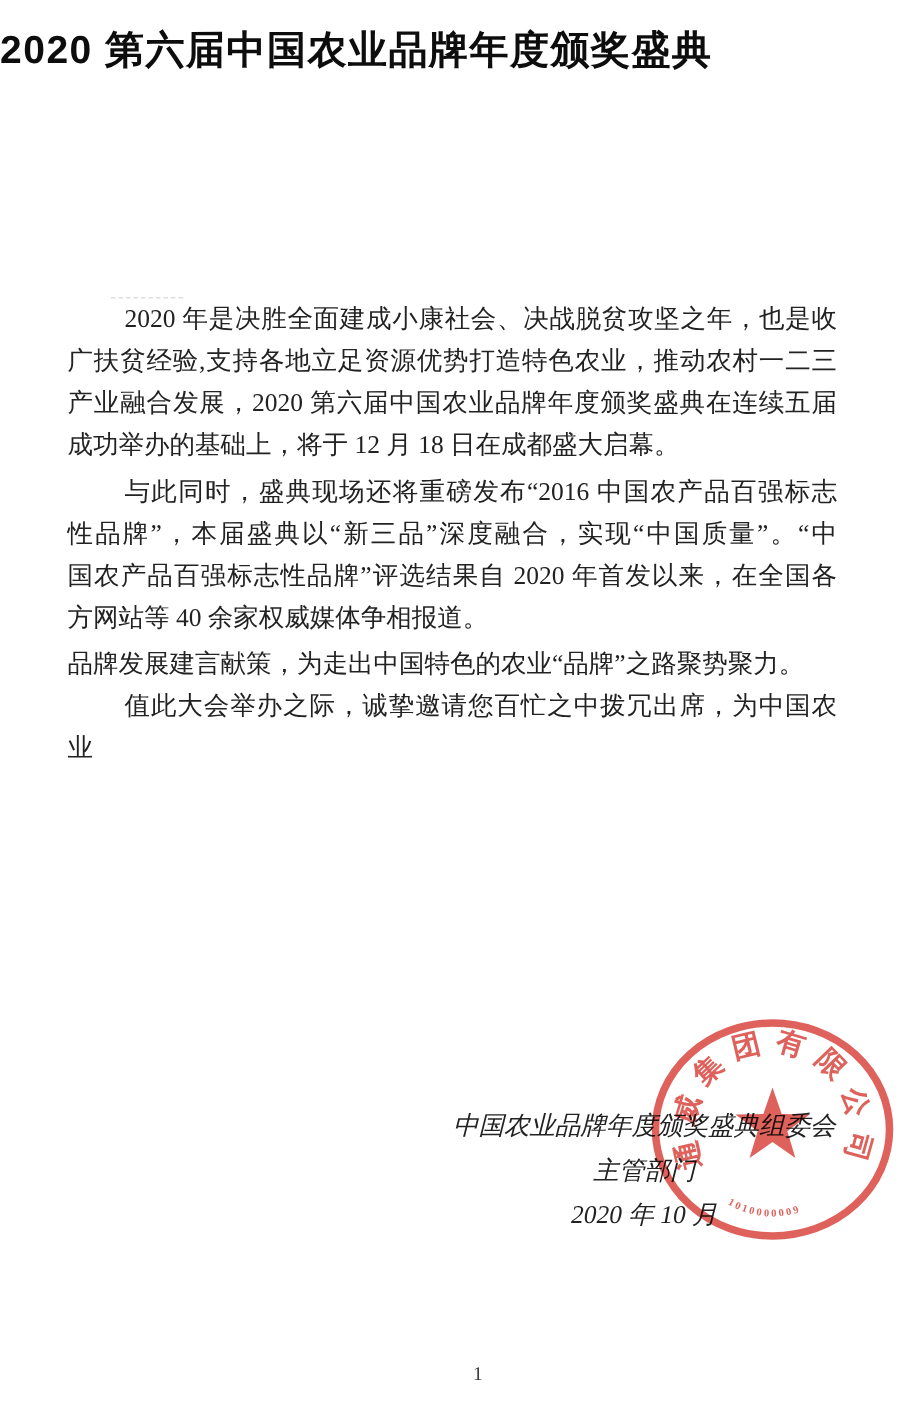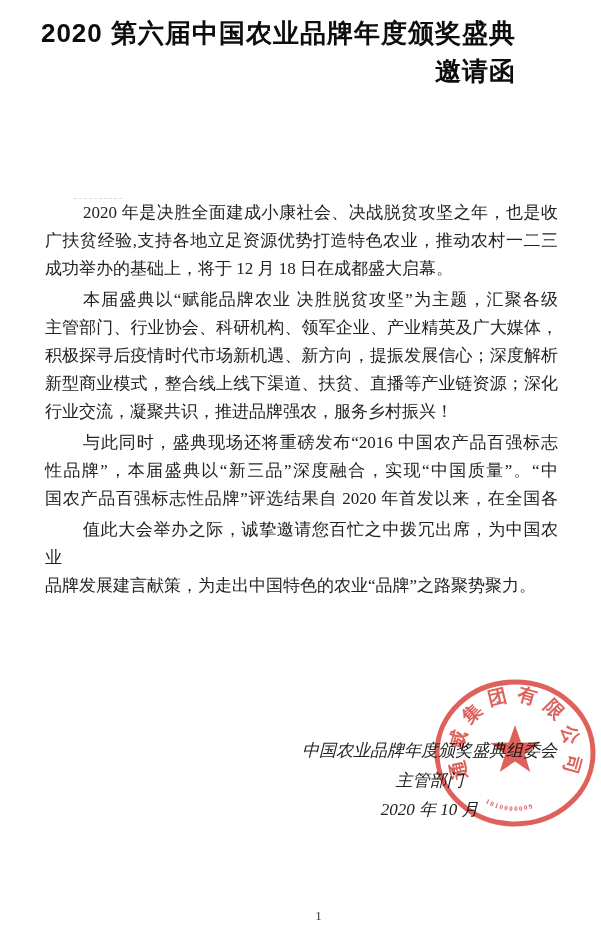--- a/index.html
+++ b/index.html
@@ -10,21 +10,21 @@
     background: #ffffff;
     overflow: hidden;
     font-family: "Liberation Serif", serif;
     color: #1c1c1c;
   }
   .title-block {
     position: absolute;
     top: 14px;
     left: 0;
     width: 516px;
-    text-align: right;
+    text-align: left;
     font-family: "Liberation Sans", sans-serif;
     font-weight: 700;
     font-size: 26px;
     line-height: 38px;
     color: #0d0d0d;
     letter-spacing: 1px;
   }
   .body-text {
     position: absolute;
     top: 199px;
@@ -86,46 +86,40 @@
     opacity: 0.55;
   }
 </style>
 </head>
 <body>
 
 <div class="page">
 
   <div class="title-block">
     <div>2020 第六届中国农业品牌年度颁奖盛典</div>
-    <div>邀请函</div>
   </div>
 
   <div class="scan-artifact"></div>
 
   <div class="body-text">
     <div class="para">
       <div class="line indent">2020 年是决胜全面建成小康社会、决战脱贫攻坚之年，也是收</div>
       <div class="line">广扶贫经验,支持各地立足资源优势打造特色农业，推动农村一二三</div>
+      <div class="line">产业融合发展，2020 第六届中国农业品牌年度颁奖盛典在连续五届</div>
       <div class="line end">成功举办的基础上，将于 12 月 18 日在成都盛大启幕。</div>
-    </div>
-    <div class="para">
-      <div class="line indent">本届盛典以“赋能品牌农业 决胜脱贫攻坚”为主题，汇聚各级</div>
-      <div class="line">主管部门、行业协会、科研机构、领军企业、产业精英及广大媒体，</div>
-      <div class="line">积极探寻后疫情时代市场新机遇、新方向，提振发展信心；深度解析</div>
-      <div class="line">新型商业模式，整合线上线下渠道、扶贫、直播等产业链资源；深化</div>
-      <div class="line end">行业交流，凝聚共识，推进品牌强农，服务乡村振兴！</div>
     </div>
     <div class="para">
       <div class="line indent">与此同时，盛典现场还将重磅发布“2016 中国农产品百强标志</div>
       <div class="line">性品牌”，本届盛典以“新三品”深度融合，实现“中国质量”。“中</div>
       <div class="line">国农产品百强标志性品牌”评选结果自 2020 年首发以来，在全国各</div>
+      <div class="line end">方网站等 40 余家权威媒体争相报道。</div>
     </div>
     <div class="para">
+      <div class="line end">品牌发展建言献策，为走出中国特色的农业“品牌”之路聚势聚力。</div>
       <div class="line indent">值此大会举办之际，诚挚邀请您百忙之中拨冗出席，为中国农业</div>
-      <div class="line end">品牌发展建言献策，为走出中国特色的农业“品牌”之路聚势聚力。</div>
     </div>
   </div>
 
   <div class="signature">
     <div>中国农业品牌年度颁奖盛典组委会</div>
     <div>主管部门</div>
     <div>2020 年 10 月</div>
   </div>
 
   <svg class="seal" viewBox="0 0 170 170" xmlns="http://www.w3.org/2000/svg">

